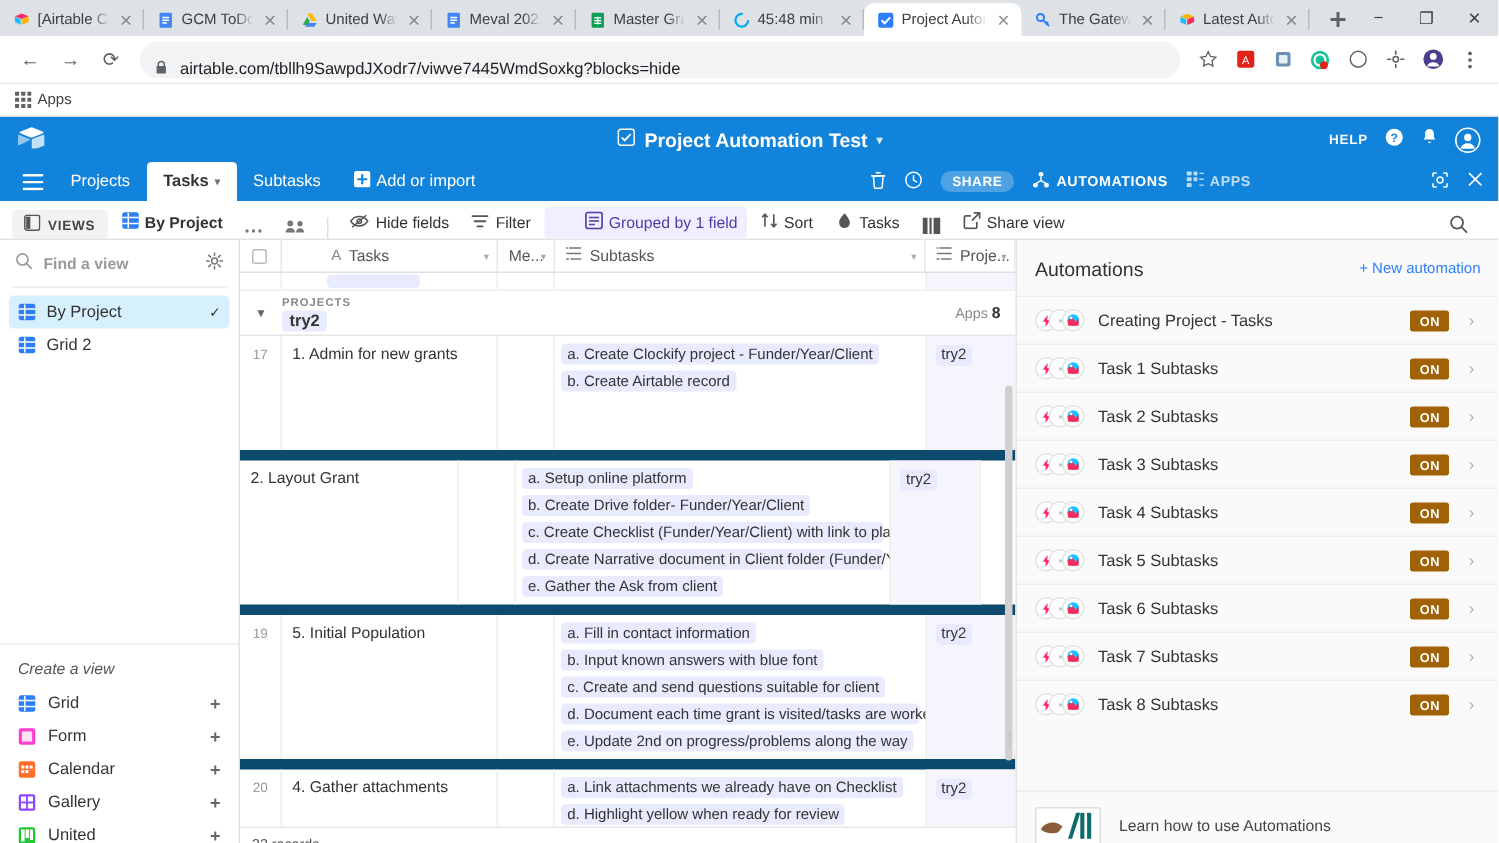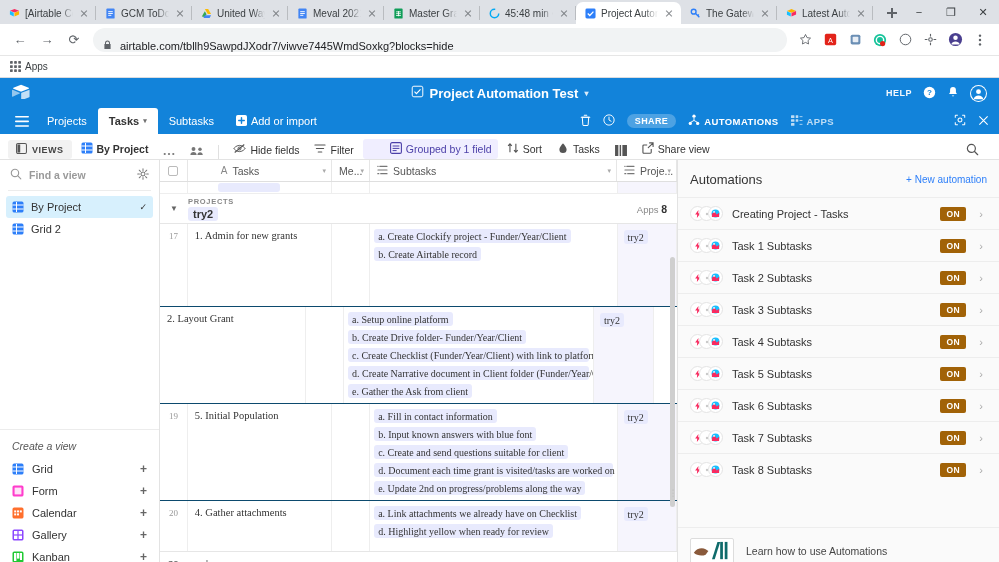--- a/index.html
+++ b/index.html
@@ -147,21 +147,21 @@
   .partial-row{ height:12px; border-bottom:1px solid #eee; display:flex;}
   .partial-row .cellpad{ border-right:1px solid #eee;}
   .group-head{ height:30px; display:flex; align-items:center; border-bottom:1px solid #e6e6e6;}
   .gh-caret{ width:28px;text-align:center;font-size:8px;color:#666;}
   .gh-meta{ display:flex;flex-direction:column;justify-content:center;}
   .gh-lbl{ font-size:7.5px;letter-spacing:.7px;color:#888;font-weight:bold;}
   .gh-val{ font-size:11px;font-weight:bold;background:#e8eafd;border-radius:3px;padding:1px 5px;
      align-self:flex-start;margin-top:1px;color:#333;}
   .gh-count{ margin-left:auto;margin-right:10px;font-size:9.5px;color:#888;}
   .gh-count b{ color:#333;font-size:10.5px;}
-  .row{ display:flex; border-bottom:1px solid #0c4a6e;font-family:Liberation Serif, serif; }
+  .row{ display:flex; border-bottom:7px solid #0c4a6e; }
   .cell{ border-right:1px solid #eee; padding:6px 7px; overflow:hidden;}
   .cell.num{ width:28px;text-align:center;font-size:9px;color:#999;padding-top:7px;}
   .cell.task{ width:146px;font-size:10.5px;color:#333;}
   .cell.me{ width:38px;}
   .cell.sub{ width:250px;display:flex;flex-direction:column;gap:4px;padding:5px 4px;}
   .cell.proj{ width:60px;background:#f6f5fd;padding:6px 6px;}
   .pill{ background:#e8eafd;border-radius:3px;padding:1.5px 4px;font-size:10px;color:#333;
      white-space:nowrap;align-self:flex-start;max-width:100%;}
   .pill.proj{ font-size:10px;}
   .grid-foot{ position:absolute;bottom:0;left:0;right:0;height:23px;background:#fff;
@@ -717,21 +717,21 @@
             <span>
               <svg class="vicon" viewBox="0 0 12 12">
                 <rect x=".5" y=".5" width="11" height="11" rx="1.5" fill="#20c933"></rect>
                 <g fill="#fff">
                   <rect x="2" y="2" width="2.4" height="8"></rect>
                   <rect x="5" y="2" width="2.4" height="5.6"></rect>
                   <rect x="8" y="2" width="2" height="7"></rect>
                 </g>
               </svg>
             </span>
-            <span>Kanban</span>
+            <span>United</span>
             <span class="plus">+</span>
           </div>
         </div>
     </div>
   </div>
 
   <div class="grid">
     <div class="grid-head">
       <div class="gh c-chk">
         <span style="width:10px;height:10px;border:1px solid #bbb;border-radius:2px;display:block"></span>

